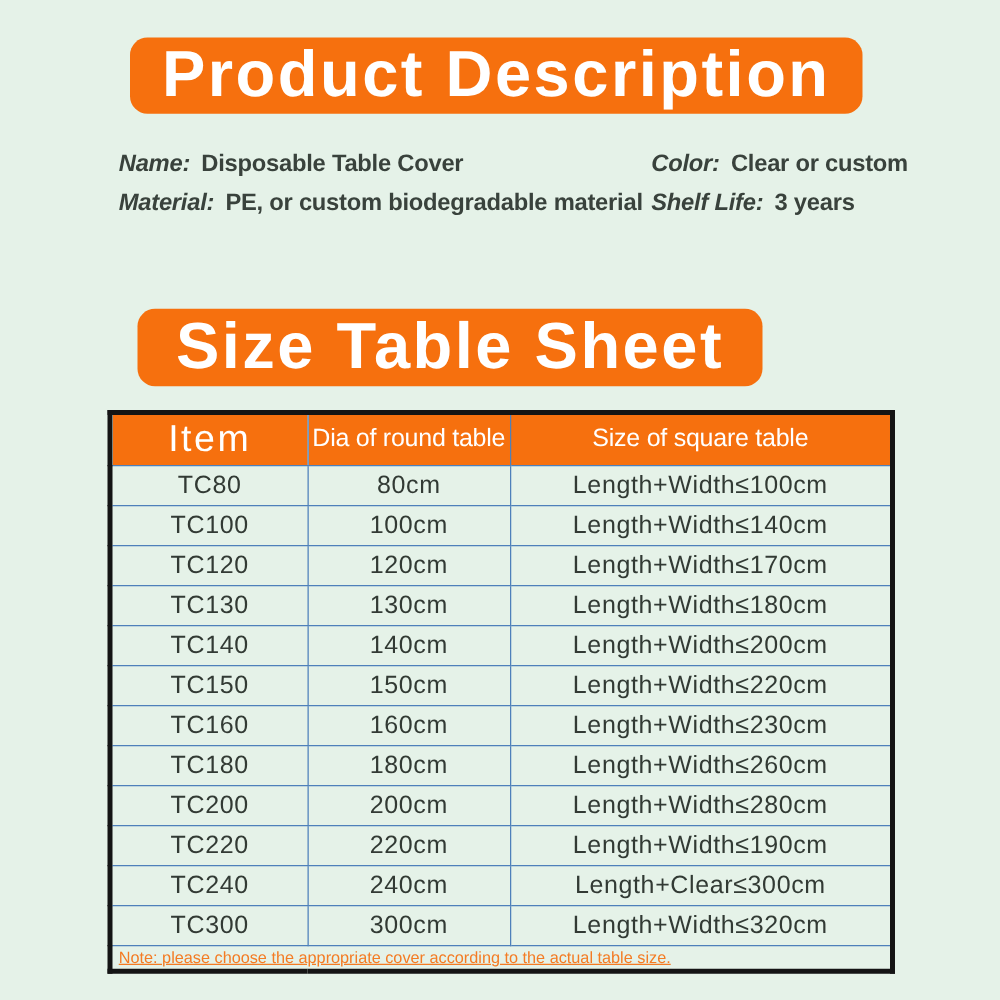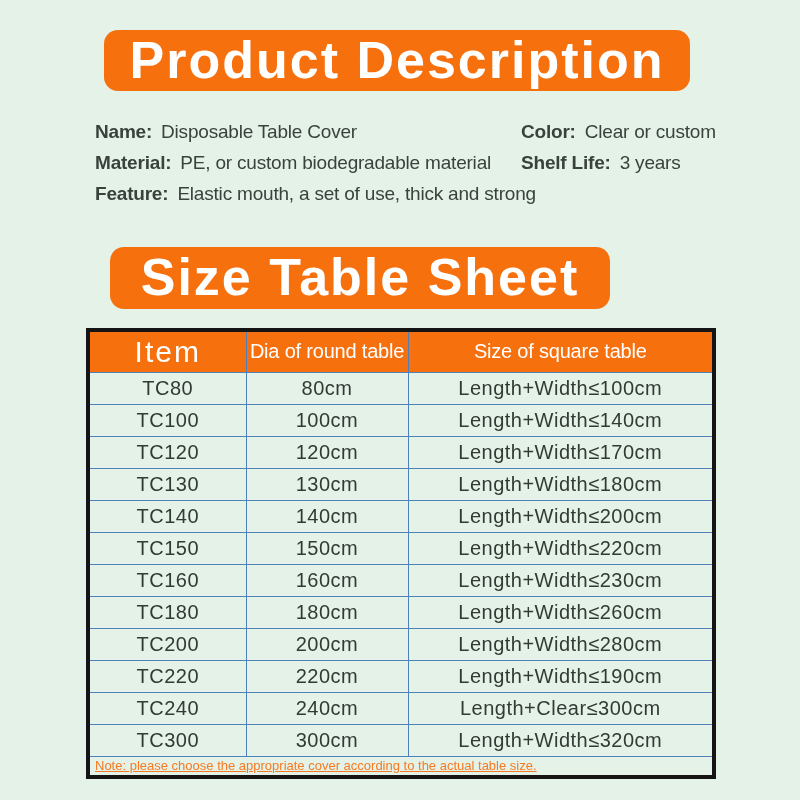--- a/index.html
+++ b/index.html
@@ -34,22 +34,22 @@
     white-space:nowrap;
     padding-bottom:3px;
   }
   .banner-product{left:104px;top:30px;width:586px;height:61px;}
   .banner-size{left:110px;top:247px;width:500px;height:62px;}
 
   .info-col{position:absolute;top:116px;}
   .info-left{left:95px;}
   .info-right{left:521px;}
   .info-line{height:31px;display:flex;align-items:center;white-space:nowrap;}
-  .info-label{font-weight:700;font-size:19px;margin-right:9px;letter-spacing:-0.2px;}
-  .info-value{font-weight:400;font-size:19px;letter-spacing:-0.2px;}
+  .info-label{font-weight:700;font-size:19px;margin-right:9px;letter-spacing:-0.2px;font-style:italic;}
+  .info-value{font-weight:700;font-size:19px;letter-spacing:-0.2px;}
 
   table.size-table{
     position:absolute;
     left:86px;top:328px;
     width:630px;
     border-collapse:collapse;
     table-layout:fixed;
     border:4px solid var(--border-dark);
   }
   .size-table col.c1{width:157px;}
@@ -100,24 +100,20 @@
 </div>
 
 <div class="info-col info-left">
   <div class="info-line">
     <span class="info-label">Name:</span>
     <span class="info-value">Disposable Table Cover</span>
   </div>
   <div class="info-line">
     <span class="info-label">Material:</span>
     <span class="info-value">PE, or custom biodegradable material</span>
-  </div>
-  <div class="info-line">
-    <span class="info-label">Feature:</span>
-    <span class="info-value">Elastic mouth, a set of use, thick and strong</span>
   </div>
 </div>
 
 <div class="info-col info-right">
   <div class="info-line">
     <span class="info-label">Color:</span>
     <span class="info-value">Clear or custom</span>
   </div>
   <div class="info-line">
     <span class="info-label">Shelf Life:</span>

